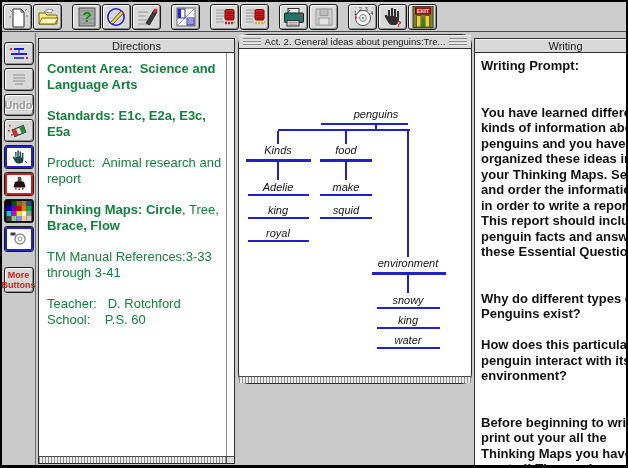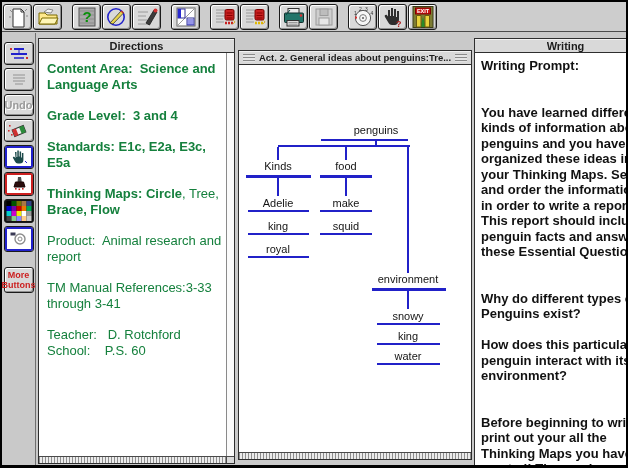--- a/index.html
+++ b/index.html
@@ -21,47 +21,47 @@
   .sbtn{display:block;width:30px;margin:0 auto 3px auto;background:#d9d9d9;border:1px solid #1a1a1a;
     border-radius:3px;box-shadow:inset 1px 1px 0 #fff,inset -1px -1px 0 #8f8f8f;
     padding:0;display:flex;align-items:center;justify-content:center;}
   .sbtn.framed-blue{background:#fff;box-shadow:inset 0 0 0 2px #2121cc;}
   .sbtn.framed-red{background:#fff;box-shadow:inset 0 0 0 2px #cc2020;}
   .undo-label{font-size:11px;font-weight:bold;color:#9a9a9a;text-shadow:1px 1px 0 #fff;text-align:center;}
   .more-label{font-size:9px;line-height:10px;font-weight:bold;color:#cc2020;white-space:pre-line;text-align:center;}
   
   .panel{position:absolute;background:#fff;border:1px solid #2e2e2e;}
   #p-directions{left:36px;top:36px;width:197px;height:426px;}
-  #p-map{left:236px;top:48px;width:234px;height:410px;}
+  #p-map{left:236px;top:32px;width:234px;height:350px;border-radius:10px;}
   #p-writing{left:472px;top:36px;width:183px;height:429px;}
   .phead{position:absolute;left:0;top:0;right:0;height:14px;background:#d9d9d9;
     border-bottom:1px solid #2e2e2e;display:flex;align-items:center;justify-content:center;
     box-shadow:inset 0 1px 0 #f2f2f2;}
-  .ptitle{font-size:11px;font-weight:bold;color:#1c1c1c;white-space:nowrap;overflow:hidden;}
+  .ptitle{font-size:11px;font-weight:normal;color:#1c1c1c;white-space:nowrap;overflow:hidden;}
   #p-map .ptitle{font-size:9.5px;}
   .grip{flex:1;height:8px;margin:0 4px;
     background:repeating-linear-gradient(180deg,#8a8a8a 0 1px,#e4e4e4 1px 3px);}
   .hscroll{position:absolute;left:0;right:0;bottom:0;height:7px;border-top:1px solid #4a4a4a;
     background:repeating-linear-gradient(90deg,#8e8e8e 0 1px,#ececec 1px 3px);}
   .vscroll{position:absolute;top:14px;right:0;bottom:7px;width:8px;background:#fbfbfb;
     border-left:1px solid #8a8a8a;}
   .scorner{position:absolute;right:0;bottom:0;width:8px;height:7px;background:#d9d9d9;
     border-left:1px solid #4a4a4a;border-top:1px solid #4a4a4a;}
   
   #directions-body{position:absolute;left:0;top:14px;right:9px;bottom:8px;overflow:hidden;
     padding:8px 2px 0 8px;}
   .dpara{margin:0 0 15px 0;font-size:13px;line-height:16px;color:#15803d;white-space:pre-wrap;}
   .dpara .b{font-weight:bold;}
   
   #writing-body{position:absolute;left:0;top:14px;right:0;bottom:0;overflow:hidden;padding:5px 2px 0 6px;}
   .wpara{margin:0;font-size:13px;line-height:15.5px;color:#111;font-weight:bold;}
   .wpara.blank{min-height:15.5px;}
   
   #map-body{position:absolute;left:0;top:14px;right:0;bottom:8px;overflow:hidden;}
-  #tree-canvas{position:relative;width:100%;height:100%;}
+  #tree-canvas{position:relative;width:100%;height:100%;font-style:italic;}
   .tline{position:absolute;background:#2121c8;}
   .tlabel{position:absolute;text-align:center;font-size:11px;line-height:13px;color:#141414;white-space:nowrap;}
 </style>
 </head>
 <body>
 
 <div id="window">
 
   <div id="toolbar">
     <div class="tgroup">
@@ -282,24 +282,23 @@
 Buttons</span>
     </button>
   </div>
 
   <div class="panel" id="p-directions">
     <div class="phead">
       <span class="ptitle">Directions</span>
     </div>
     <div id="directions-body">
         <p class="dpara"><span class="b">Content Area:  Science and Language Arts</span></p>
-        <p class="dpara"><span class="b">Grade Level:  3 and 4</span></p>
         <p class="dpara"><span class="b">Standards: E1c, E2a, E3c, E5a</span></p>
+        <p class="dpara"><span>Product:  Animal research and report</span></p>
         <p class="dpara"><span class="b">Thinking Maps: Circle</span><span>, Tree, </span><span class="b">Brace, Flow</span></p>
-        <p class="dpara"><span>Product:  Animal research and report</span></p>
         <p class="dpara"><span>TM Manual References:3-33 through 3-41</span></p>
         <p class="dpara"><span>Teacher:   D. Rotchford
 School:    P.S. 60</span></p>
       </div>
     <div class="vscroll"></div>
     <div class="hscroll"></div>
     <div class="scorner"></div>
   </div>
 
   <div class="panel" id="p-map">

